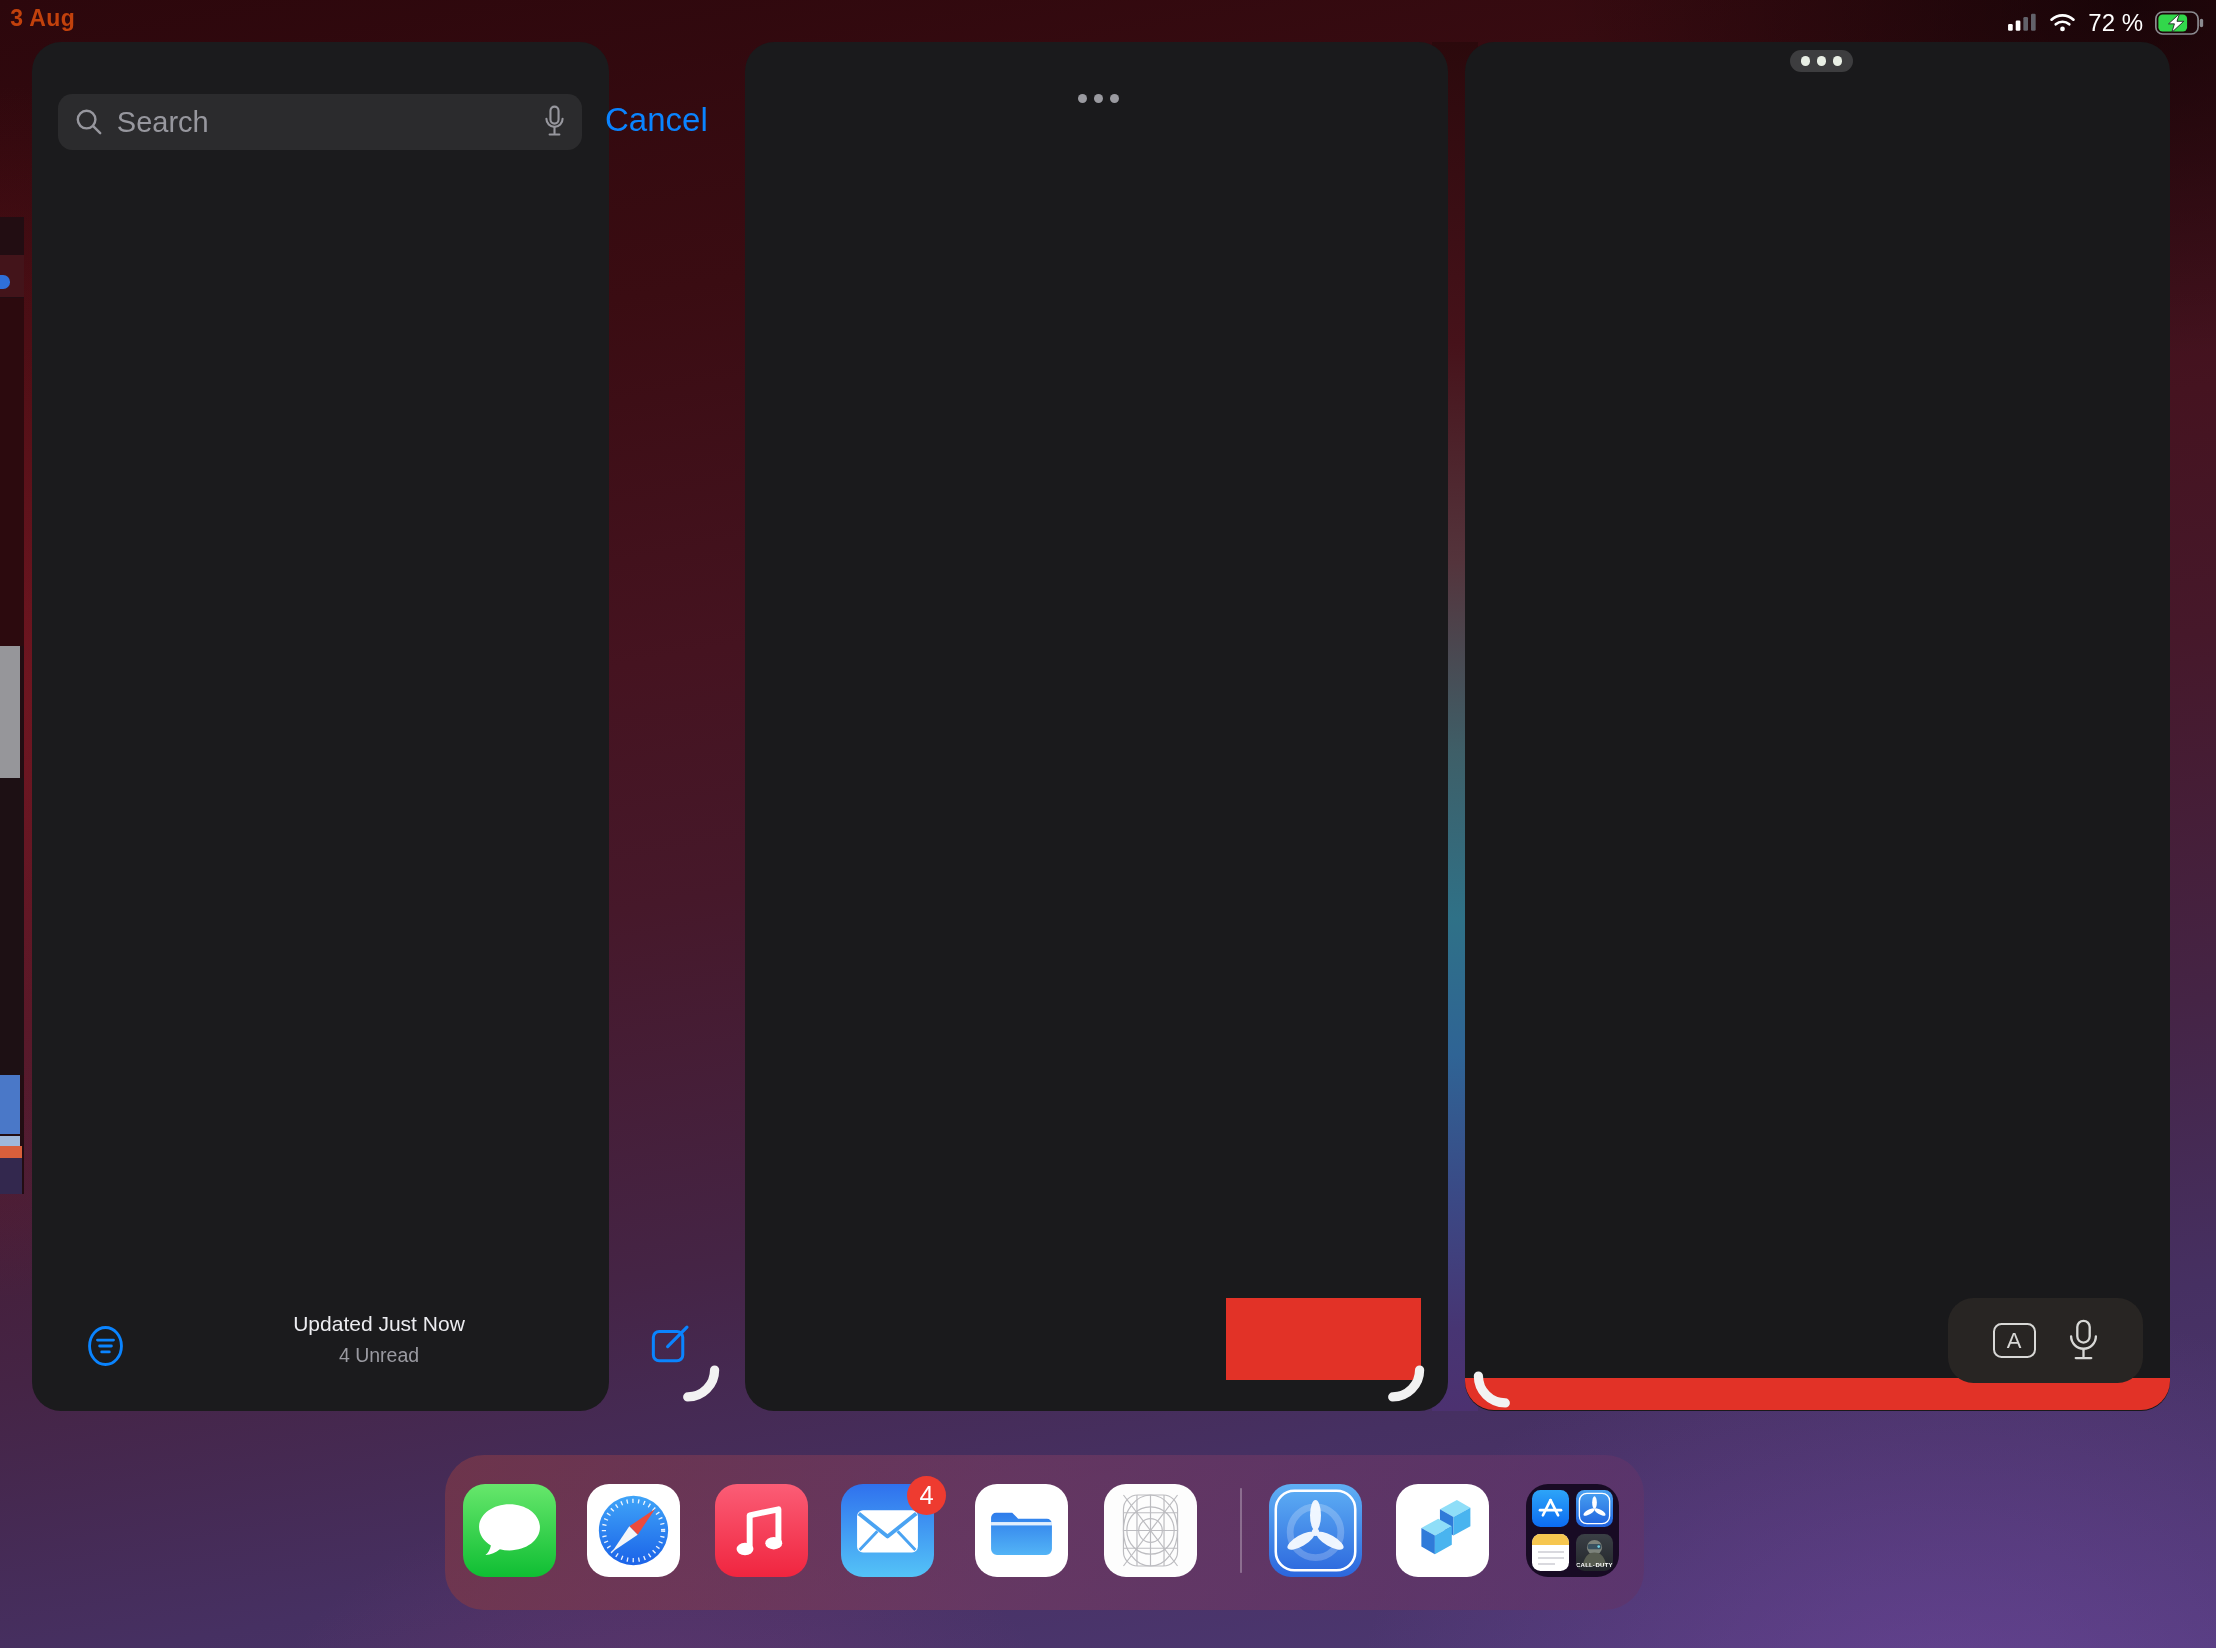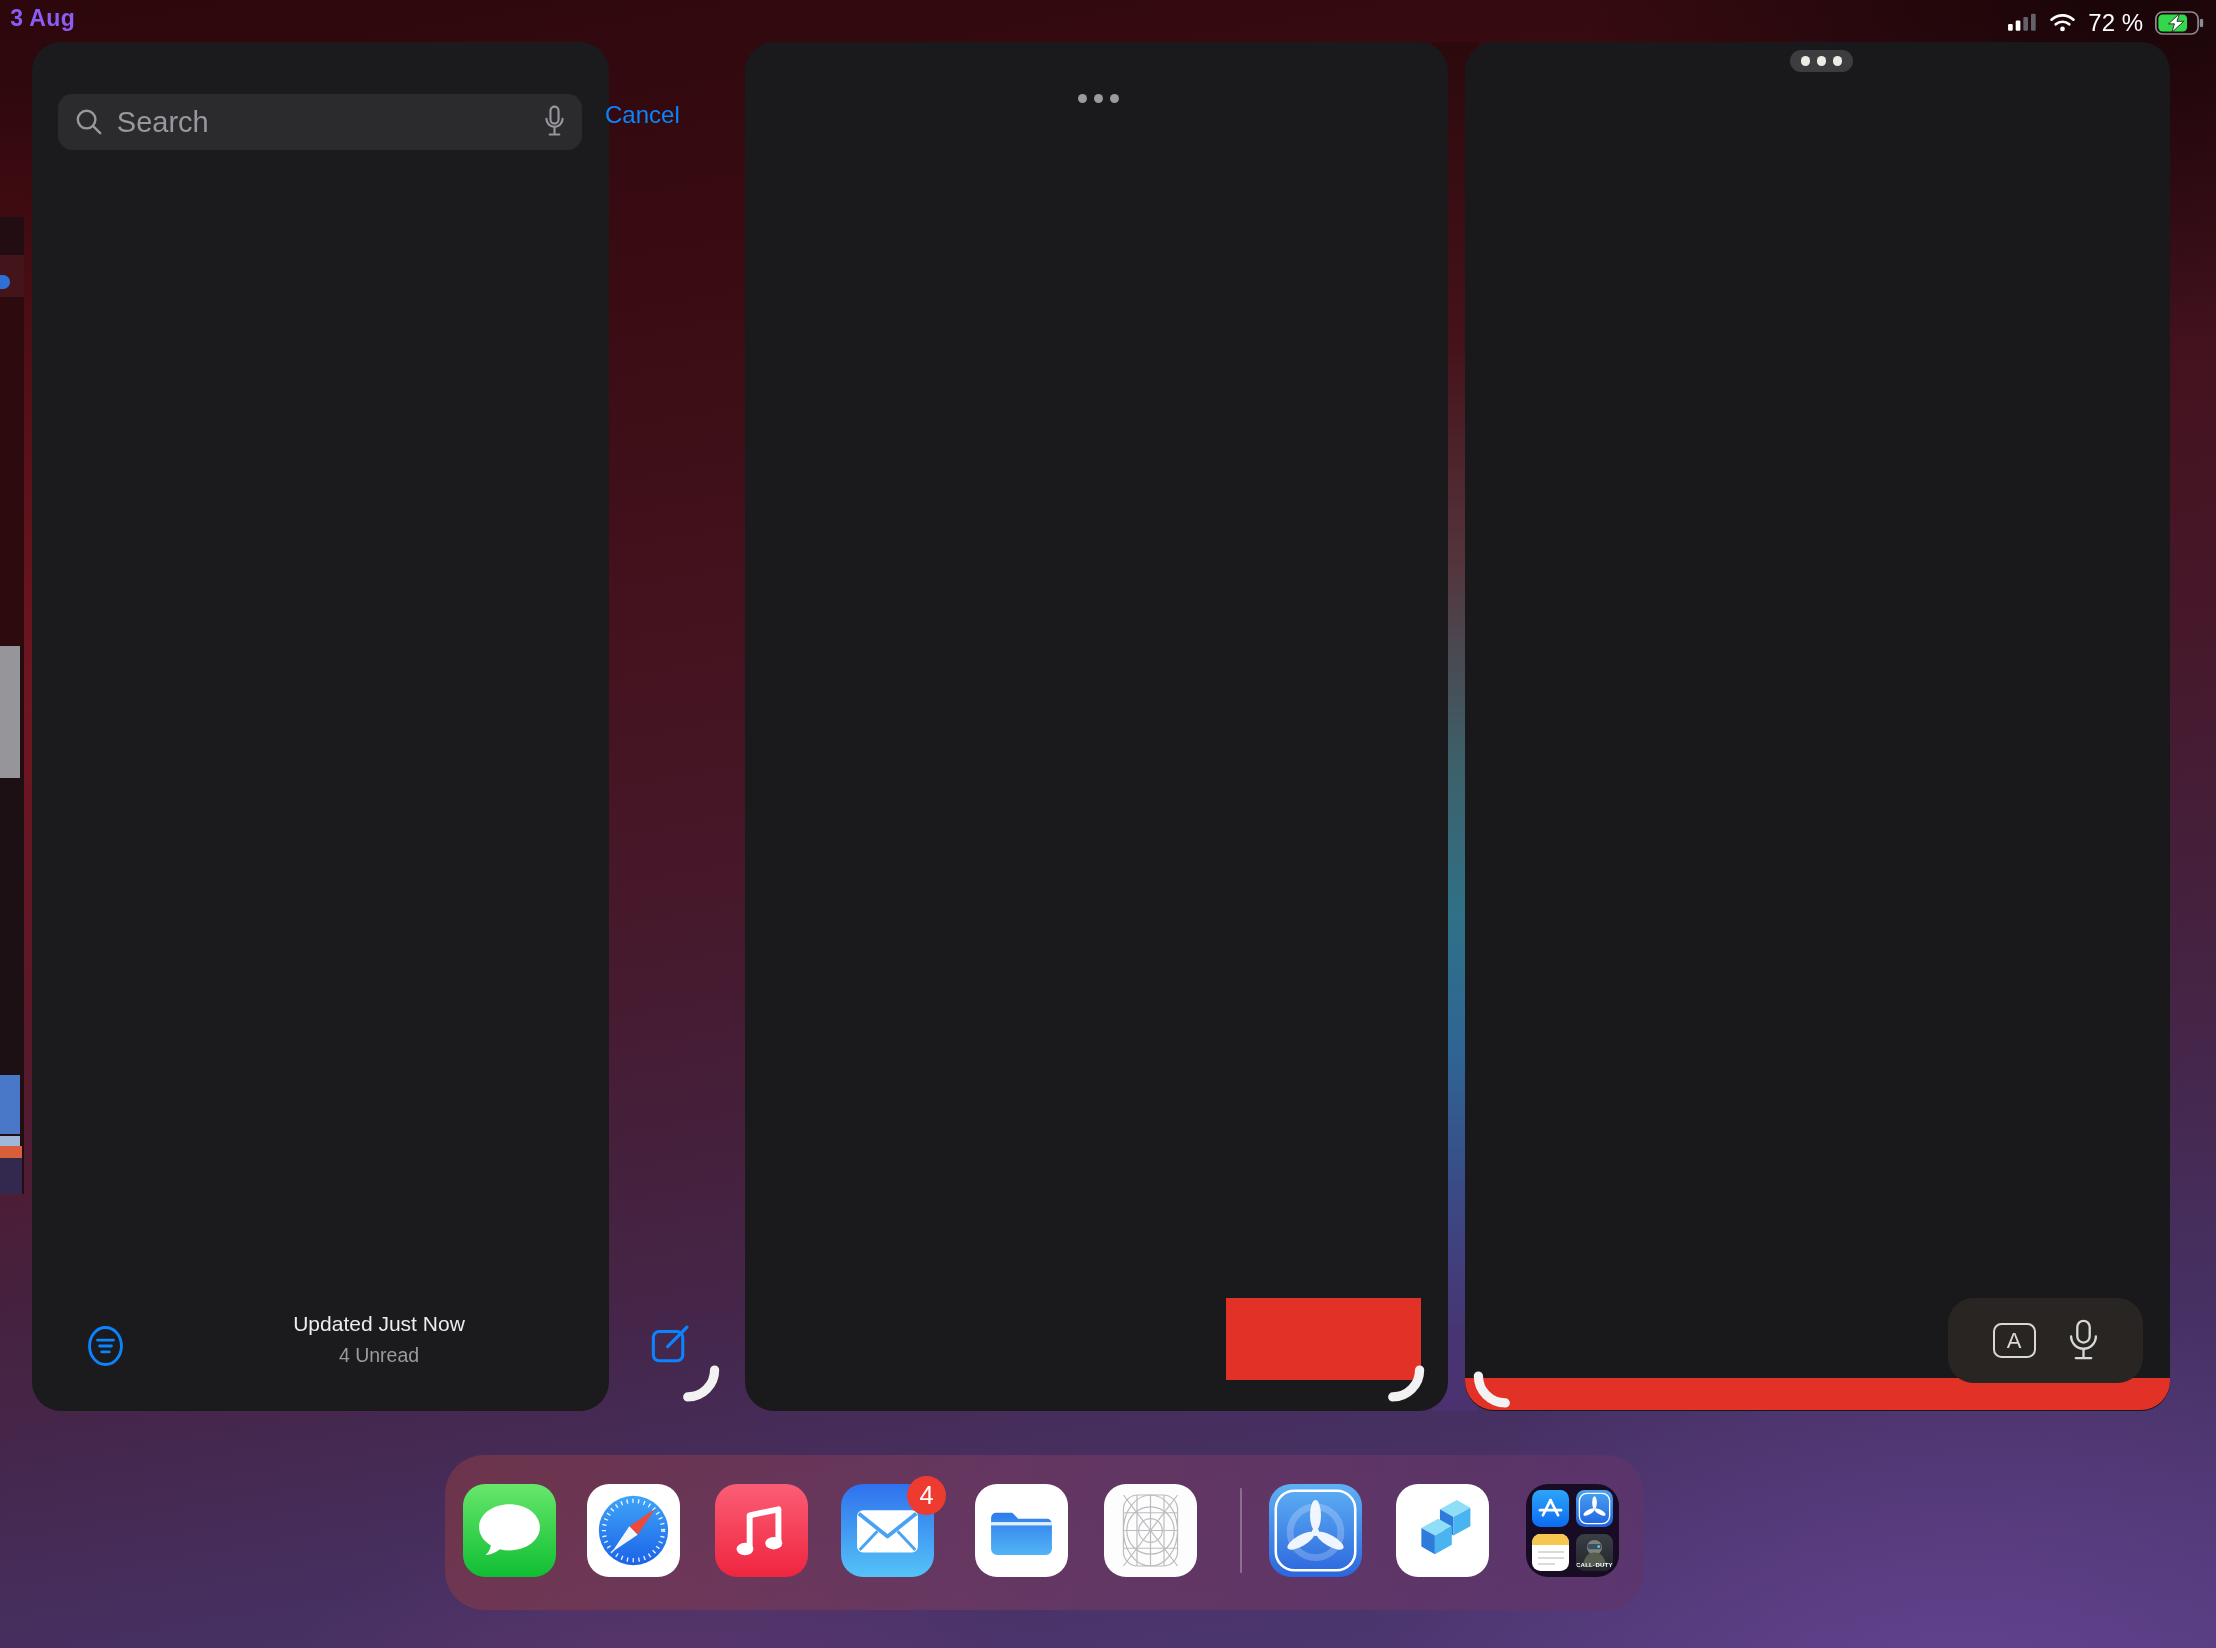--- a/index.html
+++ b/index.html
@@ -9,21 +9,21 @@
     background:
       radial-gradient(934px 595px at 96% 0%, rgba(8,1,3,.65), transparent 60%),
       radial-gradient(765px 934px at 0% 42%, rgba(150,25,35,.55), transparent 65%),
       radial-gradient(850px 595px at 88% 104%, rgba(120,75,170,.5), transparent 70%),
       radial-gradient(595px 425px at 30% 108%, rgba(140,60,120,.35), transparent 70%),
       linear-gradient(170deg,#2c070c 0%,#3a0c12 20%,#451320 38%,#46182a 50%,#452445 68%,#463062 82%,#4f3a77 100%);
   }
   .abs{position:absolute;}
 
   
-  .statusbar-date{left:10.2px;top:5.1px;color:#8b5cf6;font-size:23px;font-weight:600;letter-spacing:0.4px;}
+  .statusbar-date{left:10.2px;top:5.1px;color:#c2410c;font-size:23px;font-weight:600;letter-spacing:0.4px;}
   .statusbar-right{right:12px;top:8.5px;display:flex;align-items:center;gap:12px;text-align:right;}
   .statusbar-pct{color:#fff;font-size:24px;font-weight:400;}
 
   
   .gap-streak{left:1432px;top:42px;width:46px;height:1369px;
     background:linear-gradient(180deg,#2b090c 0%,#46121a 22%,#54343c 38%,#3e5f68 52%,#2f7187 64%,#2f6495 74%,#3a4a86 84%,#473573 94%,#4c3170 100%);}
 
   
   .sliver{left:0;top:217px;width:24px;height:977px;background:#220d12;}
   .sliver div{position:absolute;left:0;width:100%;}
@@ -36,21 +36,21 @@
 
   .handle-dots{display:flex;gap:6.8px;align-items:center;justify-content:center;}
   .handle-dots i{width:9.3px;height:9.3px;border-radius:50%;background:#9a9aa0;display:block;}
   .handle-pill{background:#3d3d3f;border-radius:12.7px;padding:6.8px 11px;}
   .handle-pill i{background:#e9efe5;}
 
   
   .search-bar{left:25.5px;top:52px;width:524px;height:56px;border-radius:14.4px;background:#2b2b2d;
     display:flex;align-items:center;padding:0 15.3px;box-sizing:border-box;gap:12px;}
   .search-text{color:#97979e;font-size:29px;flex:1;}
-  .cancel-btn{left:573px;top:59px;color:#0a84ff;font-size:24px;}
+  .cancel-btn{left:573px;top:59px;color:#0a84ff;font-size:33px;}
 
   
   .mail-footer-center{left:0;width:694px;top:1270px;text-align:center;}
   .mail-updated{color:#ececf0;font-size:21px;}
   .mail-unread{color:#9a9aa1;font-size:19.5px;margin-top:7.6px;}
 
   
   .red-rect{left:481px;top:1256px;width:195px;height:82px;background:#e23227;}
   .red-bar{left:0;top:1336px;width:705px;height:32px;background:#e23227;border-radius:0 0 29px 29px;}
 

